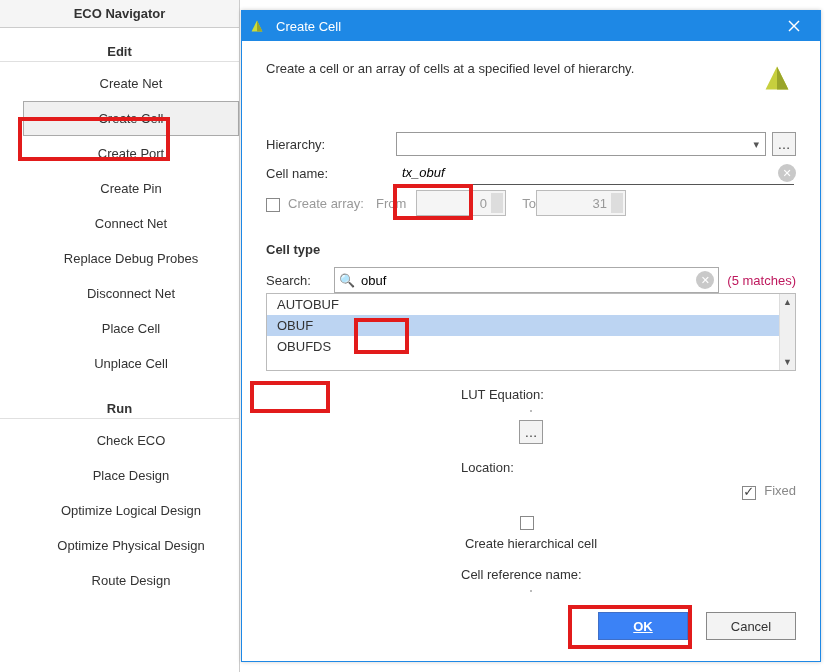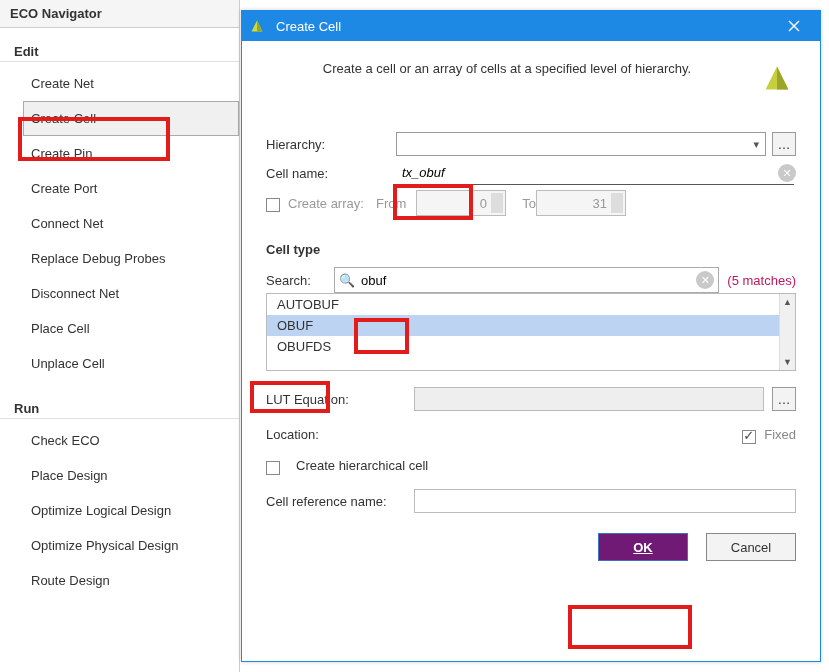--- a/index.html
+++ b/index.html
@@ -12,20 +12,21 @@
     width: 829px; height: 672px;
     overflow: hidden;
   }
 
   
   .left-panel {
     position: absolute;
     left: 0; top: 0;
     width: 240px; height: 672px;
     border-right: 1px solid #ccc;
+    text-align: center;
   }
   .panel-title {
     padding: 6px 10px;
     font-weight: bold;
     border-bottom: 1px solid #ccc;
     background: #f5f5f5;
   }
   .section-header {
     font-weight: bold;
     padding: 6px 14px 2px 14px;
@@ -77,21 +78,21 @@
     display: flex; align-items: center; justify-content: center;
     font-size: 15px; cursor: pointer;
   }
 
   .dialog-body {
     flex: 1;
     padding: 18px 24px 10px 24px;
     position: relative;
   }
   .desc-row { display: flex; align-items: flex-start; gap: 10px; }
-  .desc-row .desc { flex: 1; padding-top: 2px; text-align: center; }
+  .desc-row .desc { flex: 1; padding-top: 2px; }
   .logo {
     width: 38px; height: 38px; flex: 0 0 38px;
   }
 
   .form-row {
     display: flex; align-items: center;
     margin-top: 5px;
   }
   .form-row label { width: 130px; }
   .form-row .field { flex: 1; display: flex; align-items: center; gap: 6px; }
@@ -209,21 +210,21 @@
   }
   .result-list .sb .up { top: 0; }
   .result-list .sb .dn { bottom: 0; }
   .result-item {
     padding: 3px 10px;
     width: calc(100% - 16px);
   }
   .result-item.sel { background: #bcd4f2; }
 
   .lut-row, .loc-row, .chc-row, .crn-row {
-    display: flex; align-items: center; margin-top: 16px; gap: 8px;
+    display: flex; align-items: center; margin-top: 16px; gap: 8px; flex-direction: column;
   }
   .lut-row label, .crn-row label { width: 140px; }
   .lut-field {
     flex: 1; height: 24px;
     border: 1px solid #bbb;
     background: #eee;
   }
 
   .loc-row label { width: 140px; }
   .fixed-box {
@@ -243,41 +244,41 @@
     margin-top: 20px;
   }
   .btn {
     min-width: 90px; height: 28px;
     border: 1px solid #888;
     background: #f3f3f3;
     display: flex; align-items: center; justify-content: center;
     cursor: pointer;
   }
   .btn.primary {
-    background: #701a75;
+    background: #3b82f6;
     border-color: #3f6fc7;
     color: #fff;
     font-weight: bold;
     text-decoration: underline;
   }
 
   .dis { color: #999; }
 </style>
 </head>
 <body>
 
 <div class="left-panel">
   <div class="panel-title">ECO Navigator</div>
 
   <div class="section-header">Edit</div>
   <div class="nav-list">
     <span class="nav-item">Create Net</span>
     <span class="nav-item selected">Create Cell</span>
+    <span class="nav-item">Create Port</span>
     <span class="nav-item">Create Pin</span>
-    <span class="nav-item">Create Port</span>
     <span class="nav-item">Connect Net</span>
     <span class="nav-item">Replace Debug Probes</span>
     <span class="nav-item">Disconnect Net</span>
     <span class="nav-item">Place Cell</span>
     <span class="nav-item">Unplace Cell</span>
   </div>
 
   <div class="section-header">Run</div>
   <div class="nav-list">
     <span class="nav-item">Check ECO</span>

